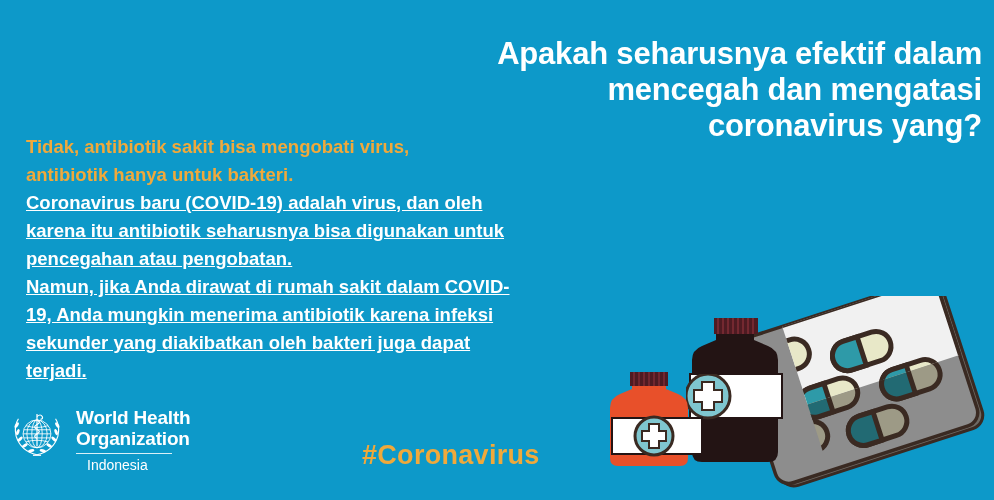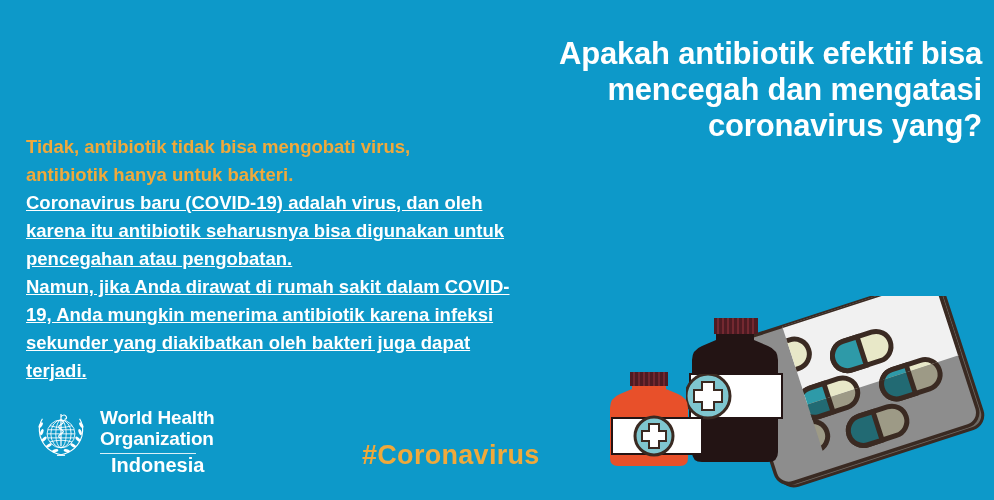--- a/index.html
+++ b/index.html
@@ -53,21 +53,21 @@
     top: 440px;
     color: #f0a93b;
     font-size: 27px;
     font-weight: bold;
     letter-spacing: 0.3px;
   }
 
   
   #who-logo {
     position: absolute;
-    left: 32px;
+    left: 8px;
     top: 406px;
     display: flex;
     align-items: flex-start;
     gap: 10px;
   }
   #who-emblem { width: 58px; height: 58px; display: block; flex: none; }
   #who-wordmark { padding-top: 2px; }
   #who-wordmark .wm-line {
     display: block;
     color: #ffffff;
@@ -78,49 +78,49 @@
   }
   #who-divider {
     margin: 4px 0 3px 0;
     height: 1px;
     background: rgba(255,255,255,0.85);
     width: 96px;
   }
   #who-country {
     display: block;
     color: #ffffff;
-    font-size: 20px;
-    font-weight: bold;
+    font-size: 14px;
+    font-weight: normal;
     line-height: 16px;
     padding-left: 11px;
   }
 
   
   #illustration {
     position: absolute;
     left: 596px;
     top: 296px;
     width: 398px;
     height: 200px;
   }
   #illustration svg { display: block; width: 398px; height: 200px; }
 </style>
 </head>
 <body>
 
 <div id="poster">
 
   <div id="headline">
-    <span class="hl-line">Apakah antibiotik efektif bisa</span>
+    <span class="hl-line">Apakah seharusnya efektif dalam</span>
     <span class="hl-line">mencegah dan mengatasi</span>
     <span class="hl-line">coronavirus yang?</span>
   </div>
 
   <div id="bodycopy">
-    <span class="lead">Tidak, antibiotik tidak bisa mengobati virus,</span>
+    <span class="lead">Tidak, antibiotik sakit bisa mengobati virus,</span>
     <span class="lead">antibiotik hanya untuk bakteri.</span>
     <span class="rest">Coronavirus baru (COVID-19) adalah virus, dan oleh</span>
     <span class="rest">karena itu antibiotik seharusnya bisa digunakan untuk</span>
     <span class="rest">pencegahan atau pengobatan.</span>
     <span class="rest">Namun, jika Anda dirawat di rumah sakit dalam COVID-</span>
     <span class="rest">19, Anda mungkin menerima antibiotik karena infeksi</span>
     <span class="rest">sekunder yang diakibatkan oleh bakteri juga dapat</span>
     <span class="rest">terjadi.</span>
   </div>
 

